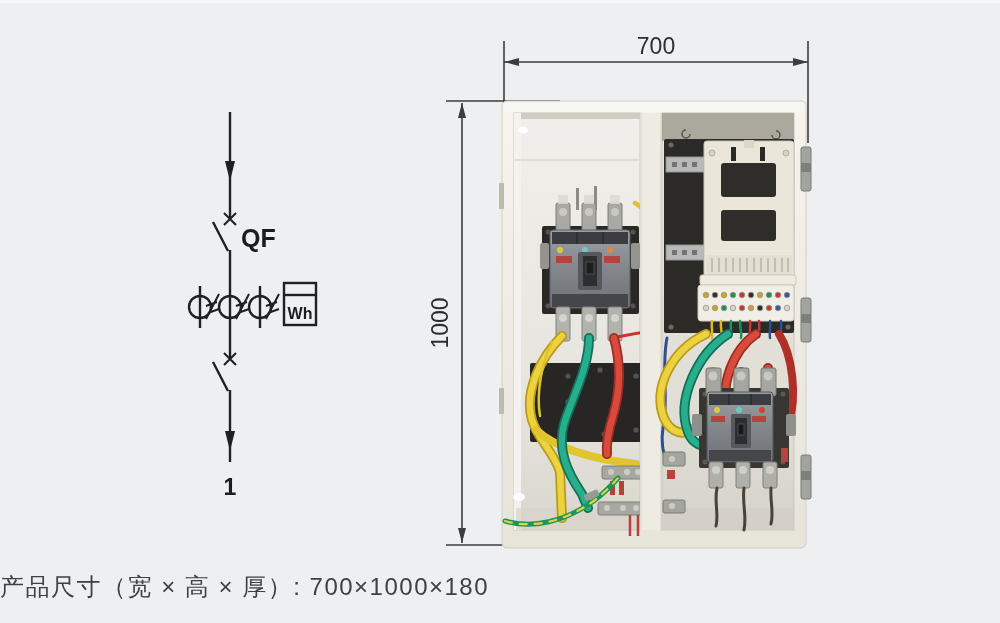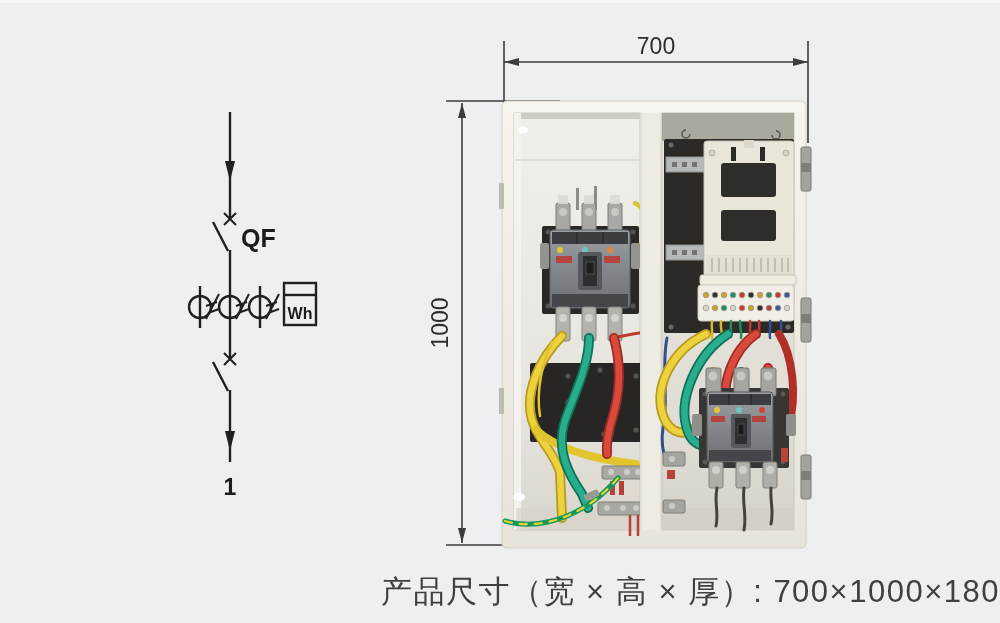--- a/index.html
+++ b/index.html
@@ -10,22 +10,22 @@
     overflow:hidden;
     font-family:"Liberation Sans", sans-serif;
   }
   .stage::before{
     content:'';position:absolute;top:0;left:0;right:0;height:3px;
     background:#f6f7f8;
   }
   svg{position:absolute;top:0;left:0;}
   .caption{
     position:absolute;left:0;right:0;top:571px;
-    text-align:right;
-    font-size:31px;
+    text-align:left;
+    font-size:24px;
     font-weight:500;
     letter-spacing:1.5px;
     color:#3e4043;
   }
   .sl-text{font-weight:bold;fill:#1b1c1e;}
   .dim-text{fill:#2c2d2f;font-size:23px;}
 </style>
 </head>
 <body>
 

